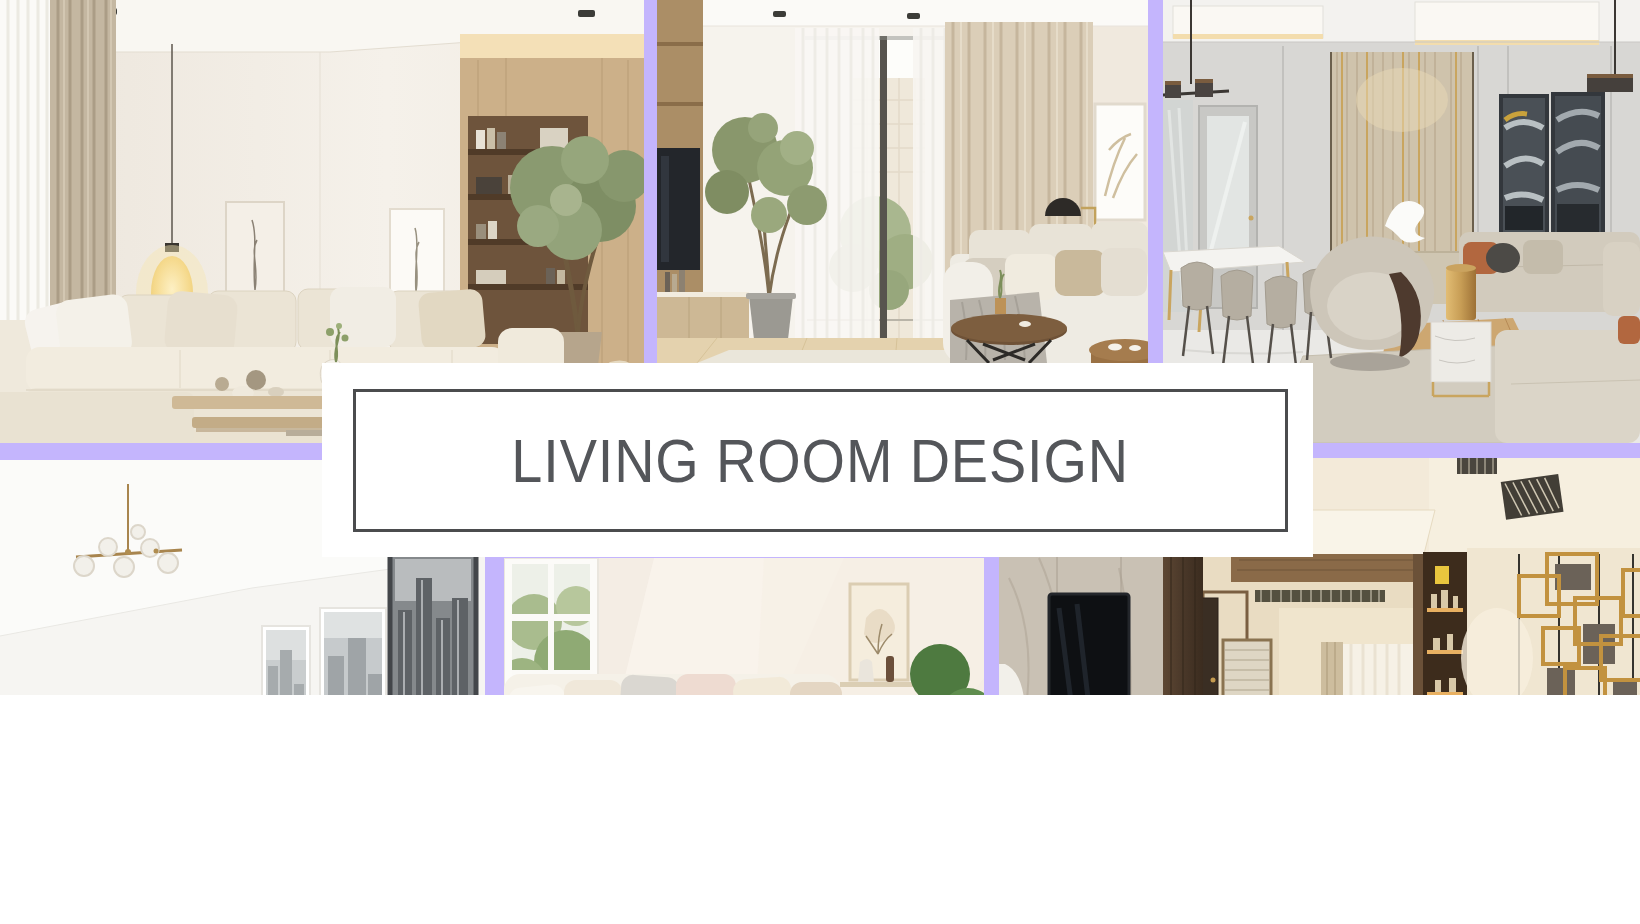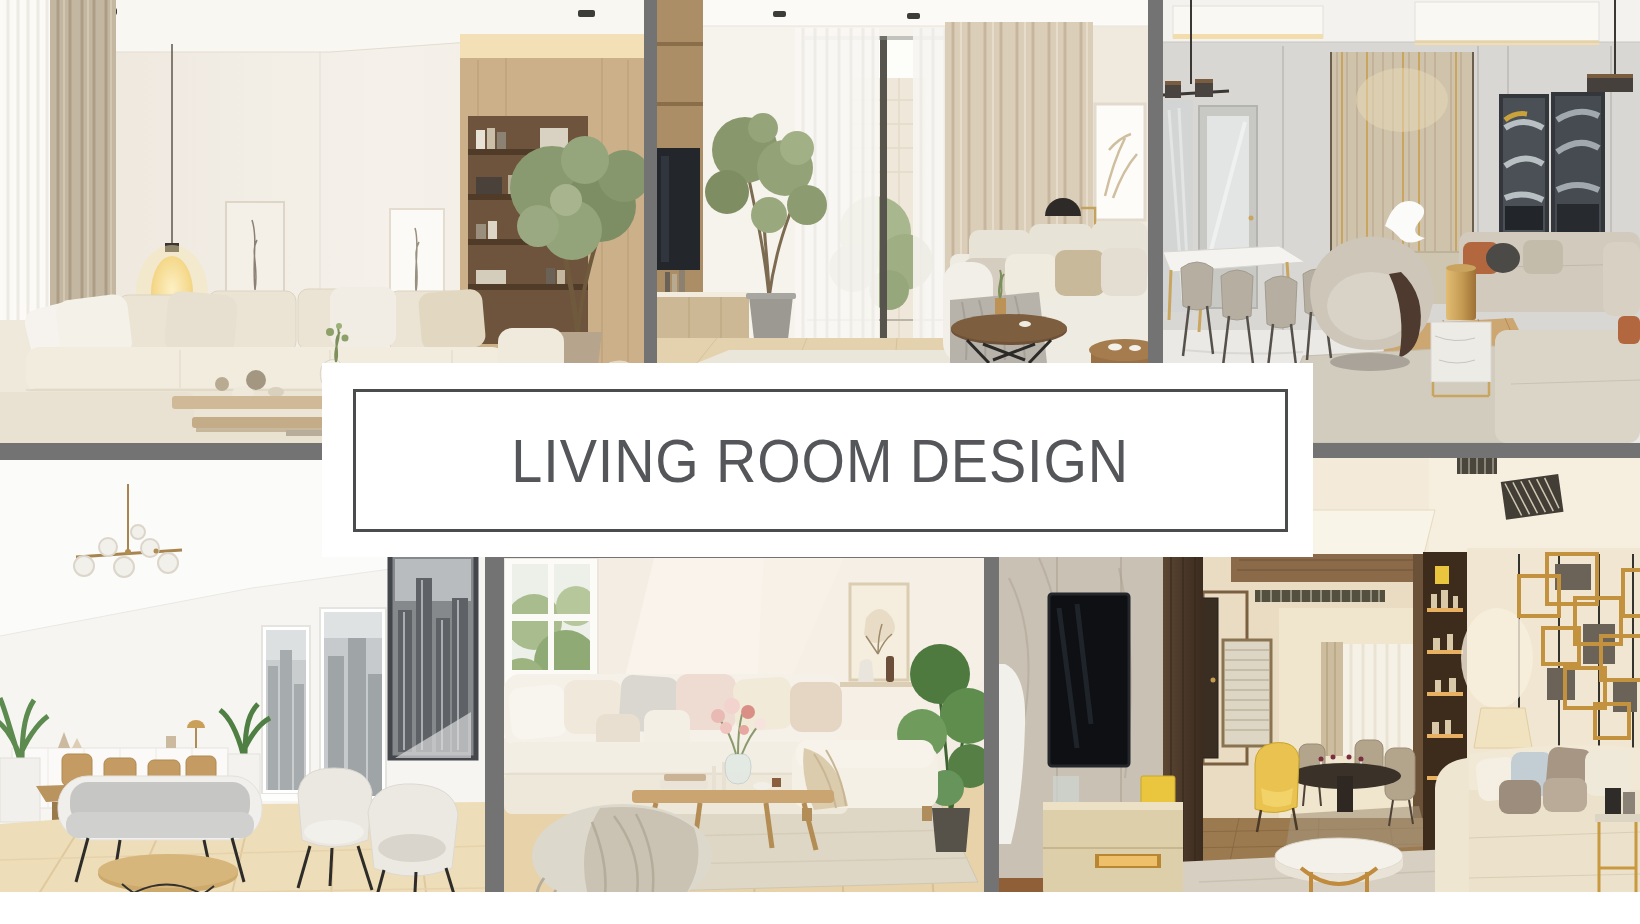--- a/index.html
+++ b/index.html
@@ -1,18 +1,18 @@
 <!DOCTYPE html>
 <html><head>
 <meta charset="utf-8">
 <style>
   html,body { margin:0; padding:0; background:#ffffff; }
   .canvas {
-    position:relative; width:1640px; height:892px;
-    background:#737373; overflow:hidden;
+    position:relative; width:1640px; height:695px;
+    background:#c4b5fd; overflow:hidden;
     font-family:"Liberation Sans", sans-serif;
   }
   .tile { position:absolute; overflow:hidden; background:#eee; }
   .tile svg { display:block; width:100%; height:100%; }
   #tile-a { left:0;    top:0;   width:644px; height:443px; }
   #tile-b { left:657px; top:0;  width:491px; height:363px; }
   #tile-c { left:1163px;top:0;  width:477px; height:443px; }
   #tile-d { left:0;    top:460px; width:485px; height:464px; }
   #tile-e { left:504px; top:558px; width:480px; height:366px; }
   #tile-f { left:999px; top:458px; width:641px; height:466px; }

